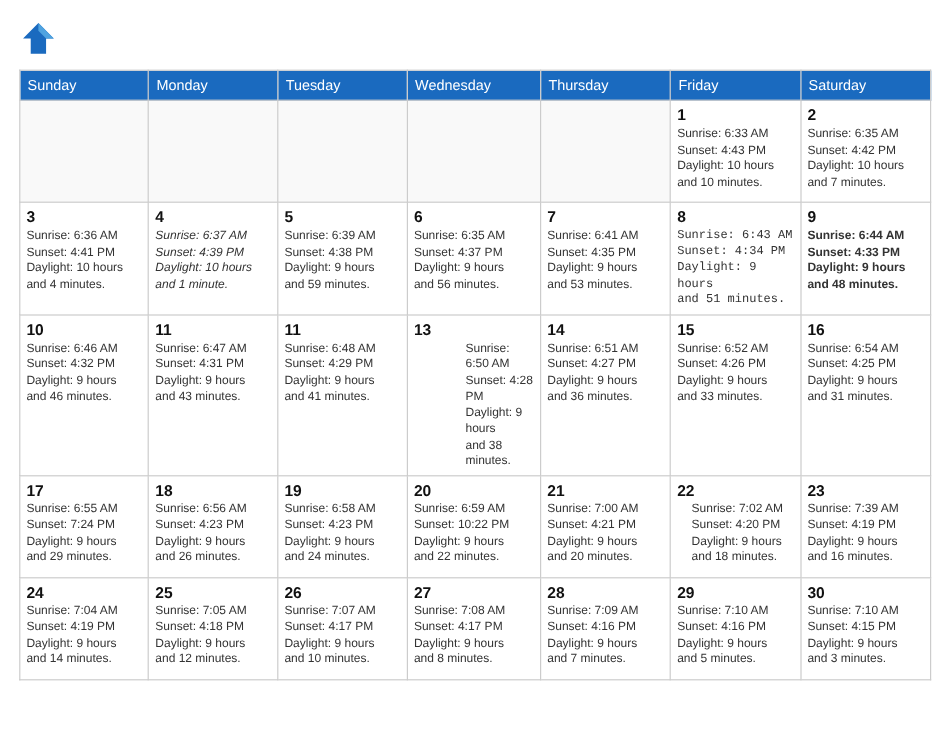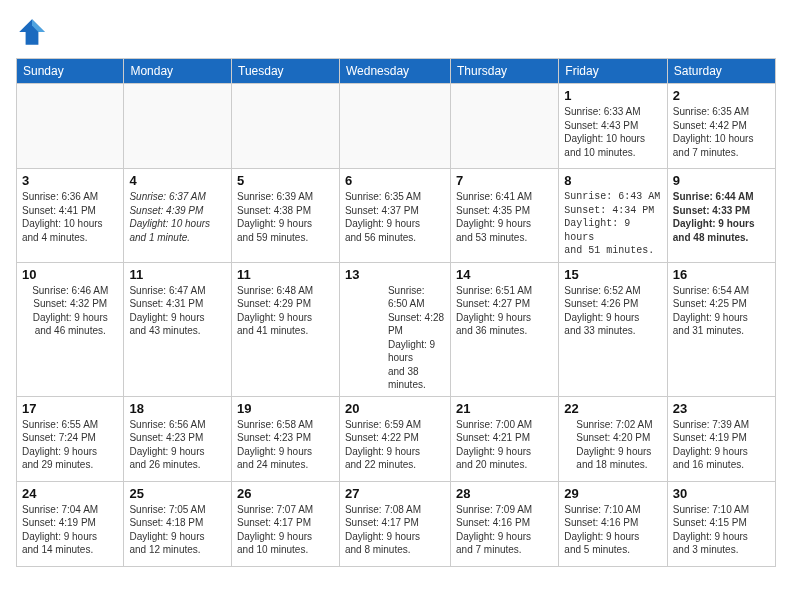--- a/index.html
+++ b/index.html
@@ -191,21 +191,21 @@
             <span class="day-num">9</span>
             <div class="day-info" style="white-space: pre-line; font-weight: bold;">Sunrise: 6:44 AM
 Sunset: 4:33 PM
 Daylight: 9 hours
 and 48 minutes.</div>
           </td>
         </tr>
         <tr class="week-row">
           <td>
             <span class="day-num">10</span>
-            <div class="day-info" style="white-space: pre-line; text-align: center;">Sunrise: 6:46 AM
+            <div class="day-info" style="white-space: pre-line;">Sunrise: 6:46 AM
 Sunset: 4:32 PM
 Daylight: 9 hours
 and 46 minutes.</div>
           </td>
           <td>
             <span class="day-num">11</span>
             <div class="day-info" style="white-space: pre-line;">Sunrise: 6:47 AM
 Sunset: 4:31 PM
 Daylight: 9 hours
 and 43 minutes.</div>
@@ -264,21 +264,21 @@
           <td>
             <span class="day-num">19</span>
             <div class="day-info" style="white-space: pre-line;">Sunrise: 6:58 AM
 Sunset: 4:23 PM
 Daylight: 9 hours
 and 24 minutes.</div>
           </td>
           <td>
             <span class="day-num">20</span>
             <div class="day-info" style="white-space: pre-line;">Sunrise: 6:59 AM
-Sunset: 4:22 PM
+Sunset: 10:22 PM
 Daylight: 9 hours
 and 22 minutes.</div>
           </td>
           <td>
             <span class="day-num">21</span>
             <div class="day-info" style="white-space: pre-line;">Sunrise: 7:00 AM
 Sunset: 4:21 PM
 Daylight: 9 hours
 and 20 minutes.</div>
           </td>

